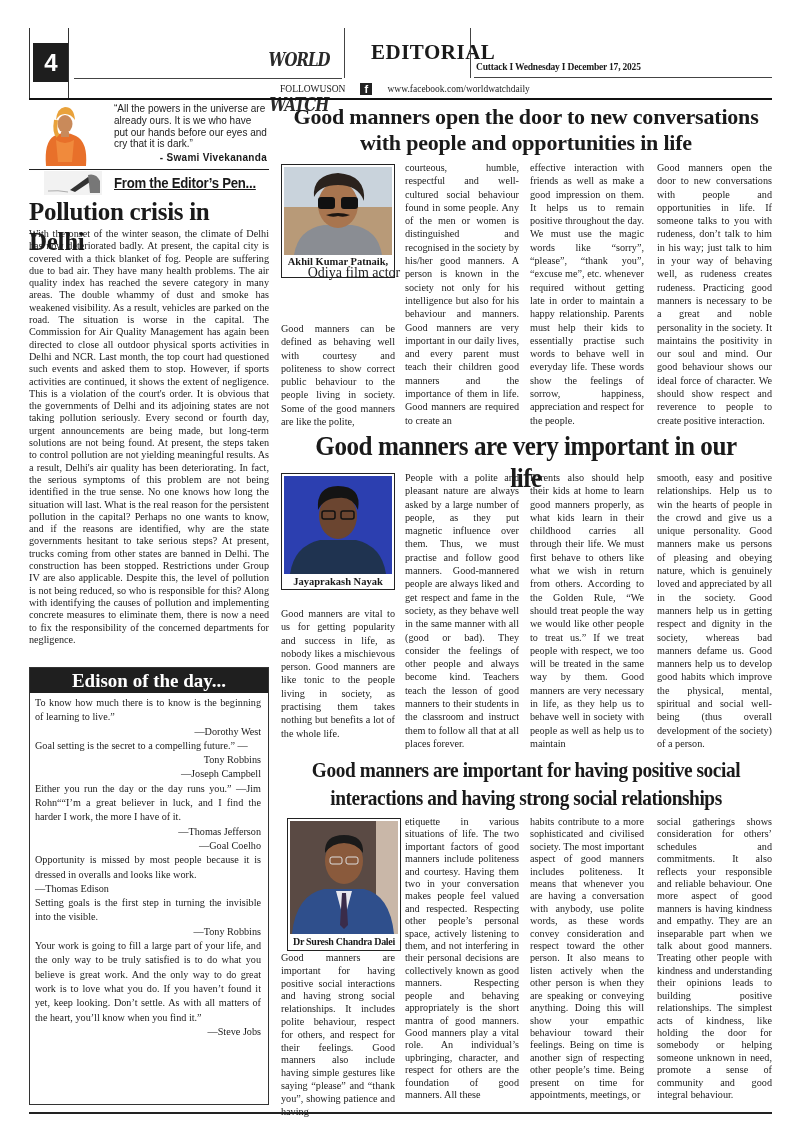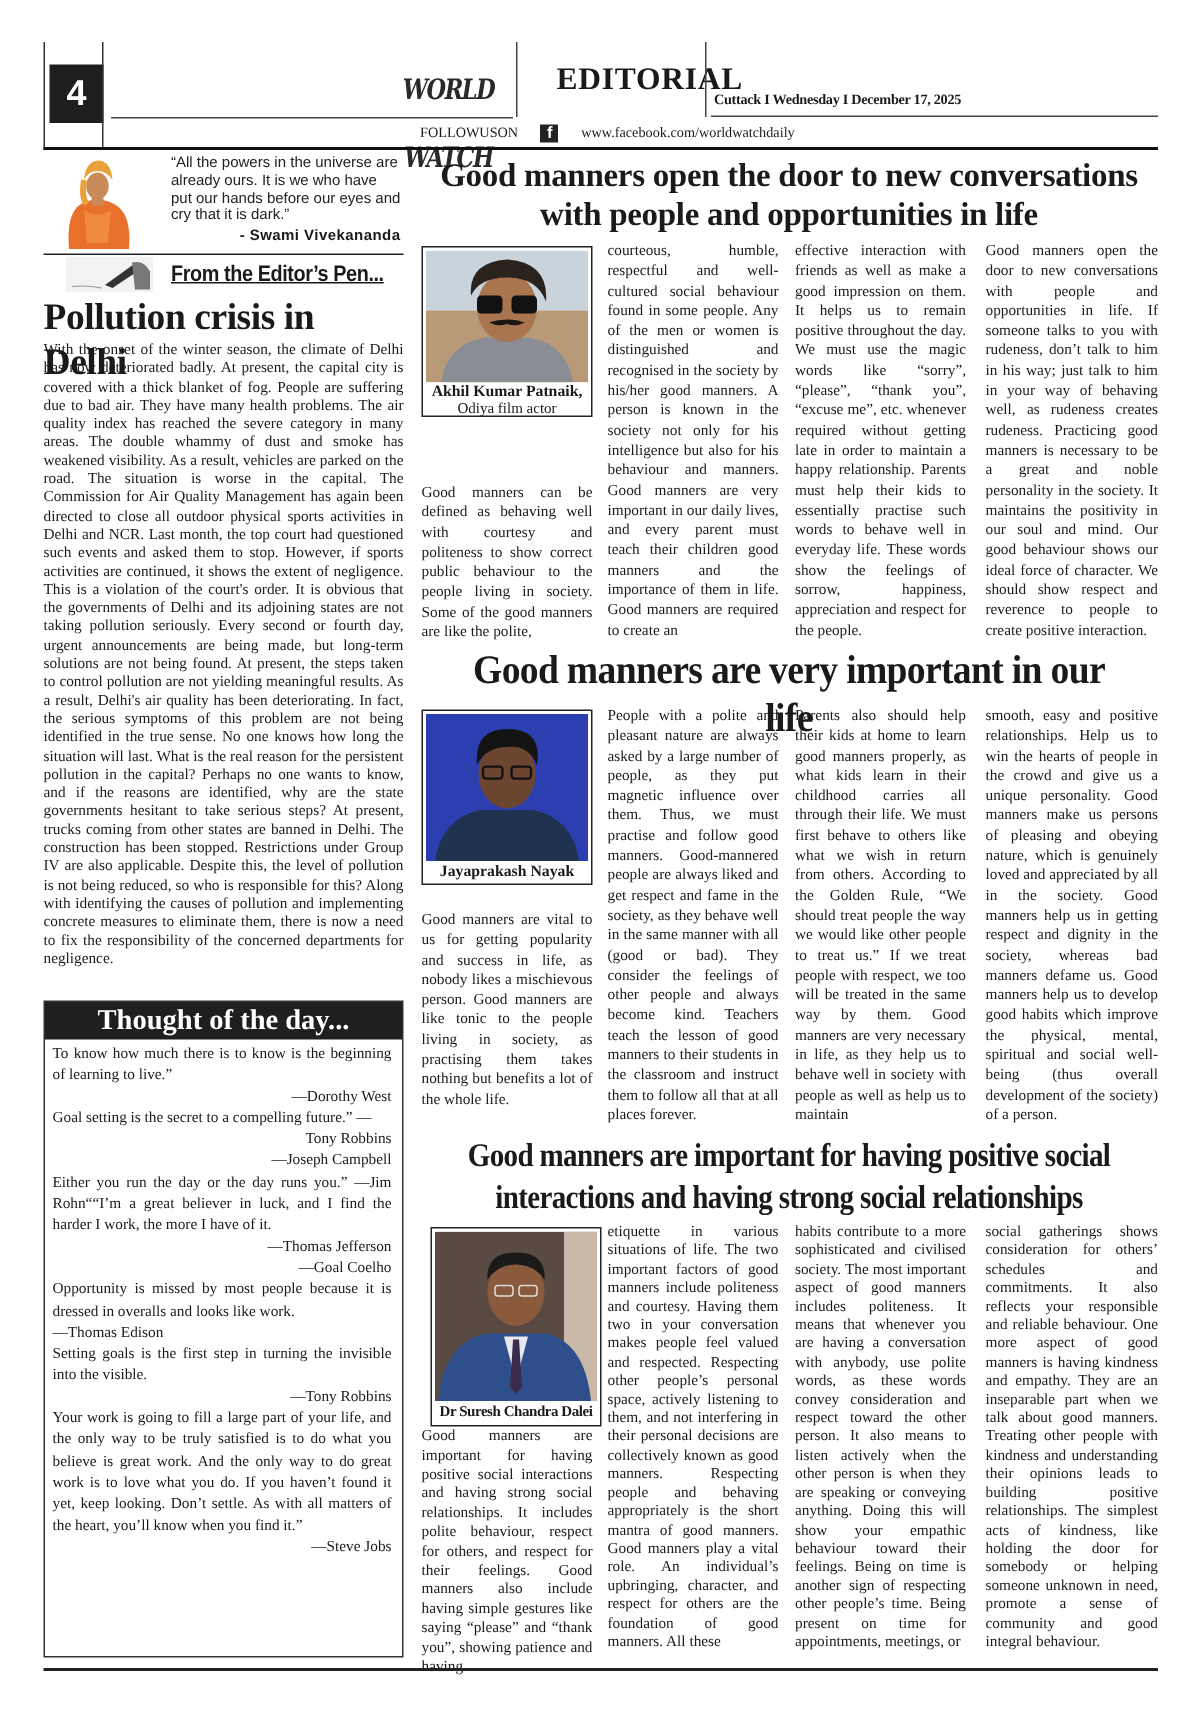--- a/index.html
+++ b/index.html
@@ -43,21 +43,21 @@
     font-weight: bold; font-size: 19px; text-align: center; line-height: 25px; }
   .thought-body { position: absolute; left: 5px; top: 28px; width: 226px; font-size: 10.2px; line-height: 14.3px; text-align: justify; }
   .thought-body .auth { display: block; text-align: right; }
   .thought-body .auth-left { display: block; text-align: left; }
 
   
   .a1-title { left: 280px; top: 104px; width: 492px; text-align: center; font-weight: bold; font-size: 22px; line-height: 26px; letter-spacing: -0.2px; }
   .a1-photo-frame { left: 281px; top: 164px; width: 114px; height: 114px; border: 1px solid #222; }
   .photo-akhil { position: absolute; left: 2px; top: 2px; width: 108px; height: 88px; overflow: hidden; }
   .cap-name { position: absolute; left: 0; width: 100%; text-align: center; font-weight: bold; font-size: 10.5px; line-height: 12px; }
-  .cap-sub { position: absolute; left: 0; width: 100%; text-align: center; font-size: 10px; line-height: 12px; }
+  .cap-sub { position: absolute; left: 16px; width: 100%; text-align: center; font-size: 14px; line-height: 12px; }
 
   .col { font-size: 10.2px; line-height: 13.3px; text-align: justify; }
   .a1-col1 { left: 281px; top: 322px; width: 114px; }
   .a1-col2 { left: 405px; top: 161px; width: 114px; }
   .a1-col3 { left: 530px; top: 161px; width: 114px; }
   .a1-col4 { left: 657px; top: 161px; width: 115px; }
 
   .a2-title { left: 280px; top: 430px; width: 492px; text-align: center; font-weight: bold; font-size: 27px; line-height: 32px;
     letter-spacing: -0.5px; transform: scaleX(0.93); }
   .a2-photo-frame { left: 281px; top: 473px; width: 114px; height: 117px; border: 1px solid #222; }
@@ -117,21 +117,21 @@
     <path d="M4 20 Q14 19 24 21" stroke="#999" stroke-width="0.8" fill="none"></path>
     <path d="M26 19 L44 6 L49 9 L31 21 Z" fill="#333"></path>
     <path d="M44 4 Q52 2 56 10 L56 22 L46 22 Z" fill="#777"></path>
   </svg>
 </div>
 <div class="abs editor-pen">From the Editor’s Pen...</div>
 <div class="abs pollution-title">Pollution crisis in Delhi</div>
 <div class="abs editorial-body">With the onset of the winter season, the climate of Delhi has now deteriorated badly. At present, the capital city is covered with a thick blanket of fog. People are suffering due to bad air. They have many health problems. The air quality index has reached the severe category in many areas. The double whammy of dust and smoke has weakened visibility. As a result, vehicles are parked on the road. The situation is worse in the capital. The Commission for Air Quality Management has again been directed to close all outdoor physical sports activities in Delhi and NCR. Last month, the top court had questioned such events and asked them to stop. However, if sports activities are continued, it shows the extent of negligence. This is a violation of the court's order. It is obvious that the governments of Delhi and its adjoining states are not taking pollution seriously. Every second or fourth day, urgent announcements are being made, but long-term solutions are not being found. At present, the steps taken to control pollution are not yielding meaningful results. As a result, Delhi's air quality has been deteriorating. In fact, the serious symptoms of this problem are not being identified in the true sense. No one knows how long the situation will last. What is the real reason for the persistent pollution in the capital? Perhaps no one wants to know, and if the reasons are identified, why are the state governments hesitant to take serious steps? At present, trucks coming from other states are banned in Delhi. The construction has been stopped. Restrictions under Group IV are also applicable. Despite this, the level of pollution is not being reduced, so who is responsible for this? Along with identifying the causes of pollution and implementing concrete measures to eliminate them, there is now a need to fix the responsibility of the concerned departments for negligence.</div>
 
 <div class="abs thought-box">
-  <div class="thought-head">Thought of the day...</div>
+  <div class="thought-head">Edison of the day...</div>
   <div class="thought-body">
     <span>To know how much there is to know is the beginning of learning to live.”</span>
     <span class="auth">—Dorothy West</span>
     <span>Goal setting is the secret to a compelling future.” —</span>
     <span class="auth">Tony Robbins</span>
     <span class="auth">—Joseph Campbell</span>
     <span>Either you run the day or the day runs you.” —Jim Rohn““I’m a great believer in luck, and I find the harder I work, the more I have of it.</span>
     <span class="auth">—Thomas Jefferson</span>
     <span class="auth">—Goal Coelho</span>
     <span>Opportunity is missed by most people because it is dressed in overalls and looks like work.</span>

